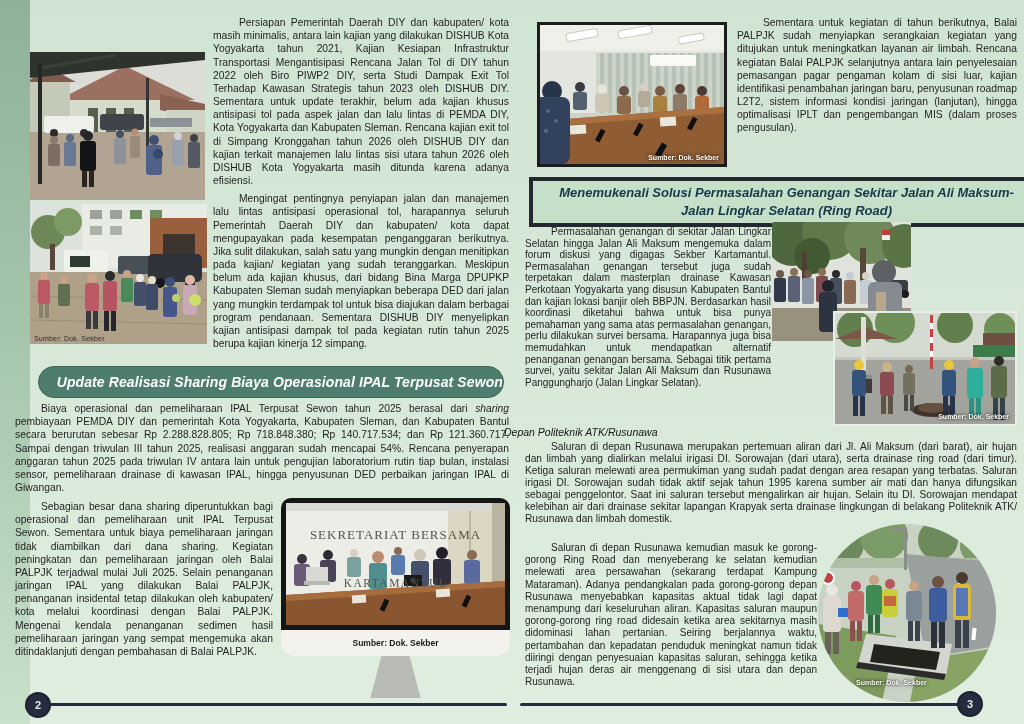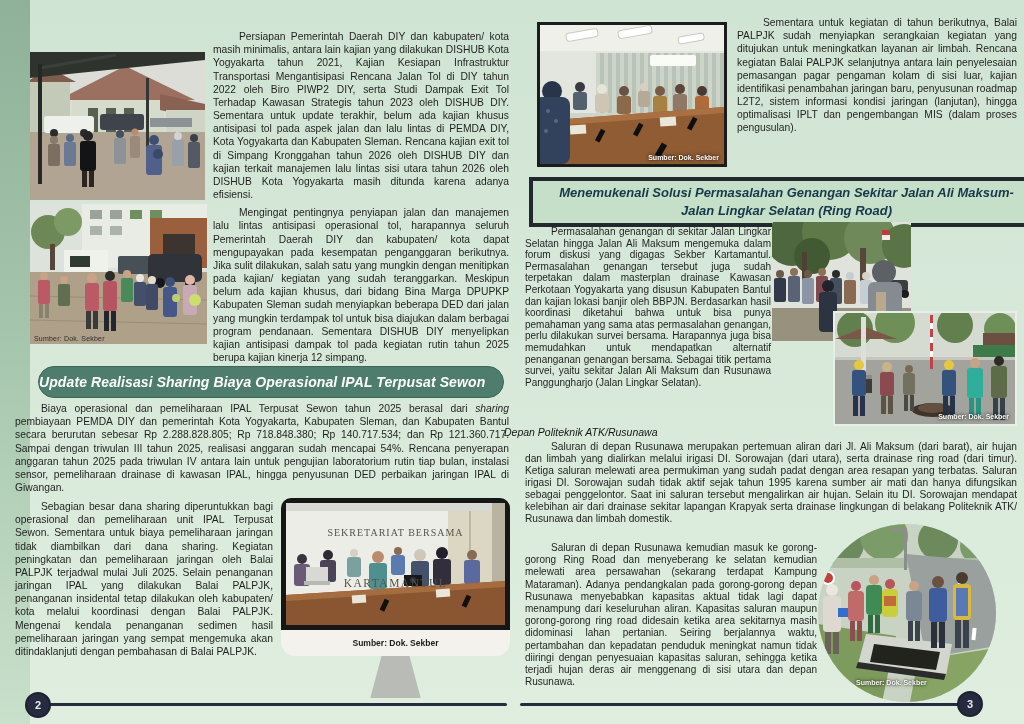--- a/index.html
+++ b/index.html
@@ -15,21 +15,21 @@
   .indent{text-indent:26px;}
   .abs{position:absolute;}
   
   .photo{position:absolute;overflow:hidden;background:#cfd4cb;}
   .photo svg{display:block;width:100%;height:100%;}
   .cap-dark{position:absolute;left:4px;bottom:2px;font-size:7px;color:#2e2e2a;letter-spacing:.2px;}
   .cap-light{position:absolute;font-size:7px;font-weight:bold;color:#fdfdf6;
     text-shadow:0 0 2px rgba(20,20,20,.85),0 0 4px rgba(20,20,20,.6);}
   
   .banner1{position:absolute;left:38px;top:366px;width:464px;height:30px;border-radius:16px;
-    background:#4e7d6e;border:1px solid #3d6557;display:flex;align-items:center;justify-content:flex-start;
+    background:#4e7d6e;border:1px solid #3d6557;display:flex;align-items:center;justify-content:flex-end;
     color:#ffffff;font-weight:bold;font-style:italic;font-size:14px;letter-spacing:.1px;}
   .banner2{position:absolute;left:529px;top:177px;width:479px;height:38px;
     background:#c6dfc8;border:4px solid #23272e;display:flex;align-items:center;justify-content:center;
     text-align:center;color:#17384a;font-weight:bold;font-style:italic;font-size:13px;line-height:1.35;
     padding:2px 14px;}
   .subhead{position:absolute;left:504px;top:426px;width:420px;font-size:10.5px;
     font-weight:normal;font-style:italic;color:#151515;}
   
   .page-num{position:absolute;width:26px;height:26px;border-radius:50%;background:#272b3f;
     color:#e8e8ec;font-size:11px;font-weight:bold;display:flex;align-items:center;justify-content:center;
@@ -39,21 +39,21 @@
   .monitor{position:absolute;left:281px;top:498px;width:229px;}
   .m-screen{background:#161616;padding:5px;border-radius:10px 10px 0 0;}
   .m-photo{position:relative;height:122px;overflow:hidden;background:#e5e4de;}
   .m-photo svg{display:block;width:100%;height:100%;}
   .m-chin{height:26px;background:#f3f2ec;border-radius:0 0 14px 14px;display:flex;
     align-items:center;justify-content:center;font-size:8.5px;font-weight:bold;color:#1c1c1c;}
   .m-stand{width:70px;height:42px;margin:0 auto;background:#b9bcb6;
     clip-path:polygon(30% 0,70% 0,86% 100%,14% 100%);}
   .wall-txt{position:absolute;text-align:center;width:100%;color:#55554c;
     font-family:"Liberation Serif",serif;letter-spacing:1px;}
-  .wall-l1{top:24px;font-size:10px;}
+  .wall-l1{top:24px;font-size:13px;}
   .wall-l2{top:34px;font-size:11.5px;letter-spacing:1.5px;margin-top:40px;}
   .circle-photo{border-radius:50%;}
 </style>
 </head>
 <body>
 
 <div id="canvas">
   <div class="spine"></div>
 
   <div>
@@ -184,21 +184,21 @@
         <g>
             <circle cx="160" cy="76" r="5" fill="#e0b7a5"></circle>
             <rect x="153" y="81" width="14" height="30" rx="3" fill="#c9a9b5"></rect>
             <circle cx="165" cy="96" r="6" fill="#cede6a"></circle>
           </g>
         <rect x="0" y="128" width="78" height="12" fill="rgba(175,160,138,0.45)"></rect>
       </svg>
       <span class="cap-dark">Sumber: Dok. Sekber</span>
     </div>
 
-    <div class="abs" style="left:213px;top:30px;width:296px;">
+    <div class="abs" style="left:213px;top:16px;width:296px;">
       <p class="body-txt indent">Persiapan Pemerintah Daerah DIY dan kabupaten/ kota masih minimalis, antara lain kajian yang dilakukan DISHUB Kota Yogyakarta tahun 2021, Kajian Kesiapan Infrastruktur Transportasi Mengantisipasi Rencana Jalan Tol di DIY tahun 2022 oleh Biro PIWP2 DIY, serta Studi Dampak Exit Tol Terhadap Kawasan Strategis tahun 2023 oleh DISHUB DIY. Sementara untuk update terakhir, belum ada kajian khusus antisipasi tol pada aspek jalan dan lalu lintas di PEMDA DIY, Kota Yogyakarta dan Kabupaten Sleman. Rencana kajian exit tol di Simpang Kronggahan tahun 2026 oleh DISHUB DIY dan kajian terkait manajemen lalu lintas sisi utara tahun 2026 oleh DISHUB Kota Yogyakarta masih ditunda karena adanya efisiensi.</p>
       <p class="body-txt indent" style="margin-top:5px;">Mengingat pentingnya penyiapan jalan dan manajemen lalu lintas antisipasi operasional tol, harapannya seluruh Pemerintah Daerah DIY dan kabupaten/ kota dapat mengupayakan pada kesempatan penganggaran berikutnya. Jika sulit dilakukan, salah satu yang mungkin dengan menitipkan pada kajian/ kegiatan yang sudah teranggarkan. Meskipun belum ada kajian khusus, dari bidang Bina Marga DPUPKP Kabupaten Sleman sudah menyiapkan beberapa DED dari jalan yang mungkin terdampak tol untuk bisa diajukan dalam berbagai program pendanaan. Sementara DISHUB DIY menyelipkan kajian antisipasi dampak tol pada kegiatan rutin tahun 2025 berupa kajian kinerja 12 simpang.</p>
     </div>
 
     <div class="banner1">
       <span>Update Realisasi Sharing Biaya Operasional IPAL Terpusat Sewon</span>
     </div>
 
     <p class="body-txt indent abs" style="left:15px;top:402px;width:494px;"><span>Biaya operasional dan pemeliharaan IPAL Terpusat Sewon tahun 2025 berasal dari </span><i>sharing</i><span> pembiayaan PEMDA DIY dan pemerintah Kota Yogyakarta, Kabupaten Sleman, dan Kabupaten Bantul secara berurutan sebesar Rp 2.288.828.805; Rp 718.848.380; Rp 140.717.534; dan Rp 121.360.717. Sampai dengan triwulan III tahun 2025, realisasi anggaran sudah mencapai 54%. Rencana penyerapan anggaran tahun 2025 pada triwulan IV antara lain untuk pengujian laboratorium rutin tiap bulan, instalasi sensor, pemeliharaan drainase di kawasan IPAL, hingga penyusunan DED perbaikan jaringan IPAL di Giwangan.</span></p>
 

